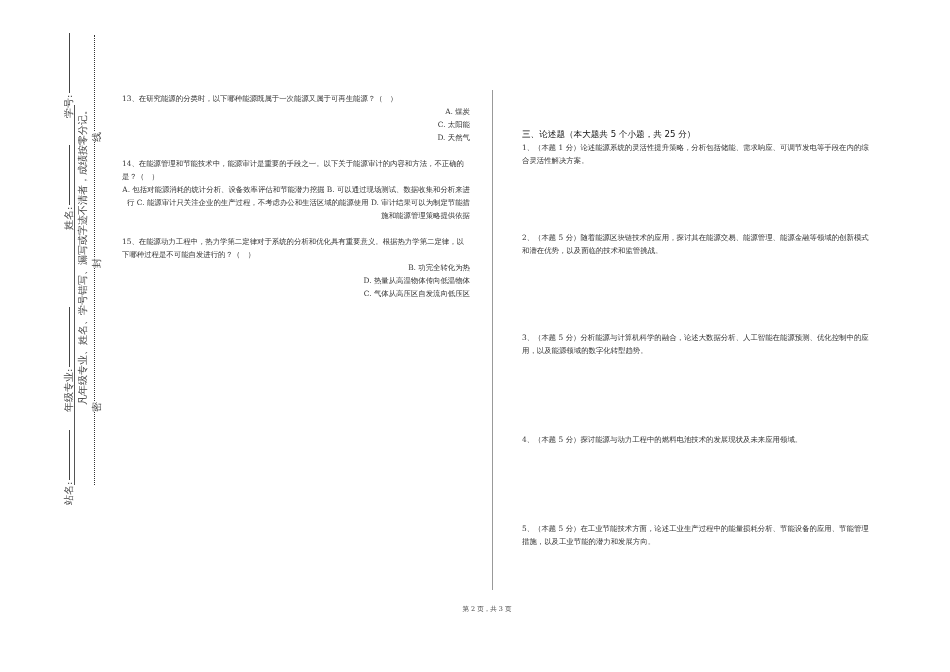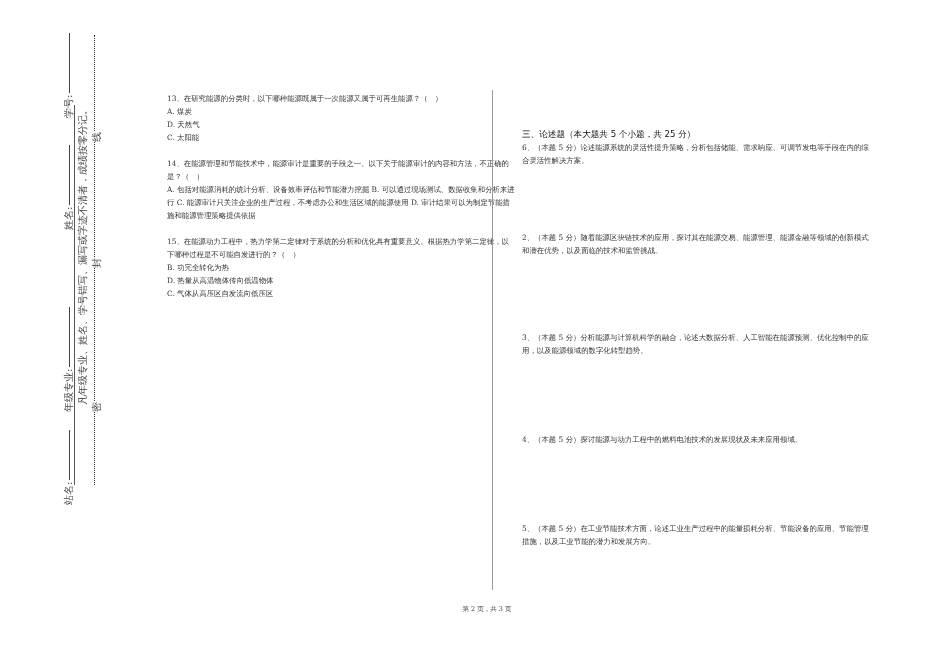--- a/index.html
+++ b/index.html
@@ -9,26 +9,26 @@
 
   
   .binding { position: absolute; left: 58px; top: 30px; width: 50px; height: 470px; }
   .rot { position: absolute; transform-origin: left top; transform: rotate(-90deg);
          white-space: nowrap; font-size: 10px; color: #444; }
   .dotline { position: absolute; left: 94px; top: 35px; height: 450px; border-left: 1.5px dotted #333; }
   .solidline1 { position: absolute; left: 74px; top: 105px; height: 380px; border-left: 1px solid #555; }
   .field-line { display: inline-block; width: 60px; border-bottom: 1px solid #444; margin-left: 2px; vertical-align: 2px; }
 
   .col { position: absolute; font-size: 7.4px; line-height: 13px; color: #333; }
-  .col-left { left: 122px; top: 92px; width: 348px; margin-left: 45px; }
+  .col-left { left: 122px; top: 92px; width: 348px; }
   .col-right { left: 522px; top: 128px; width: 348px; }
   .divider { position: absolute; left: 492px; top: 90px; height: 500px; border-left: 1px solid #999; }
 
   .q { margin: 0; }
-  .opt { margin: 0; }
+  .opt { margin: 0; text-align: right; }
   .sec-title { font-family: "DejaVu Sans", "Liberation Sans", sans-serif; font-weight: normal; font-size: 8.6px; color: #111; line-height: 13px; margin: 0; }
   .footer { position: absolute; left: 12px; width: 950px; top: 605px; text-align: center; font-size: 6.5px; color: #444; }
 </style>
 </head>
 <body>
 
 <div class="page">
 
   <div class="binding">
   </div>
@@ -49,43 +49,43 @@
   </div>
   <div class="rot" style="left:76px; top:405px;">凡年级专业、姓名、学号错写、漏写或字迹不清者，成绩按零分记。</div>
   <div class="rot" style="left:90px; top:142px; background:#fff;">线</div>
   <div class="rot" style="left:90px; top:268px; background:#fff;">封</div>
   <div class="rot" style="left:90px; top:412px; background:#fff;">密</div>
 
   <div class="col col-left">
     <div>
       <p class="q">13、在研究能源的分类时，以下哪种能源既属于一次能源又属于可再生能源？（　）</p>
       <p class="opt">A. 煤炭</p>
+      <p class="opt">C. 太阳能</p>
       <p class="opt">D. 天然气</p>
-      <p class="opt">C. 太阳能</p>
     </div>
     <div style="height:13px"></div>
     <div>
       <p class="q">14、在能源管理和节能技术中，能源审计是重要的手段之一。以下关于能源审计的内容和方法，不正确的是？（　）</p>
       <p class="opt">A. 包括对能源消耗的统计分析、设备效率评估和节能潜力挖掘 B. 可以通过现场测试、数据收集和分析来进行 C. 能源审计只关注企业的生产过程，不考虑办公和生活区域的能源使用 D. 审计结果可以为制定节能措施和能源管理策略提供依据</p>
     </div>
     <div style="height:13px"></div>
     <div>
       <p class="q">15、在能源动力工程中，热力学第二定律对于系统的分析和优化具有重要意义。根据热力学第二定律，以下哪种过程是不可能自发进行的？（　）</p>
       <p class="opt">B. 功完全转化为热</p>
       <p class="opt">D. 热量从高温物体传向低温物体</p>
       <p class="opt">C. 气体从高压区自发流向低压区</p>
     </div>
     <div style="height:12px"></div>
   </div>
 
   <div class="divider"></div>
 
   <div class="col col-right">
     <p class="sec-title">三、论述题（本大题共 5 个小题，共 25 分）</p>
-    <p class="q">6、（本题 5 分）论述能源系统的灵活性提升策略，分析包括储能、需求响应、可调节发电等手段在内的综合灵活性解决方案。</p>
+    <p class="q">1、（本题 1 分）论述能源系统的灵活性提升策略，分析包括储能、需求响应、可调节发电等手段在内的综合灵活性解决方案。</p>
     <div style="height:64px"></div>
     <p class="q">2、（本题 5 分）随着能源区块链技术的应用，探讨其在能源交易、能源管理、能源金融等领域的创新模式和潜在优势，以及面临的技术和监管挑战。</p>
     <div style="height:74px"></div>
     <p class="q">3、（本题 5 分）分析能源与计算机科学的融合，论述大数据分析、人工智能在能源预测、优化控制中的应用，以及能源领域的数字化转型趋势。</p>
     <div style="height:76px"></div>
     <p class="q">4、（本题 5 分）探讨能源与动力工程中的燃料电池技术的发展现状及未来应用领域。</p>
     <div style="height:76px"></div>
     <p class="q">5、（本题 5 分）在工业节能技术方面，论述工业生产过程中的能量损耗分析、节能设备的应用、节能管理措施，以及工业节能的潜力和发展方向。</p>
   </div>
 

